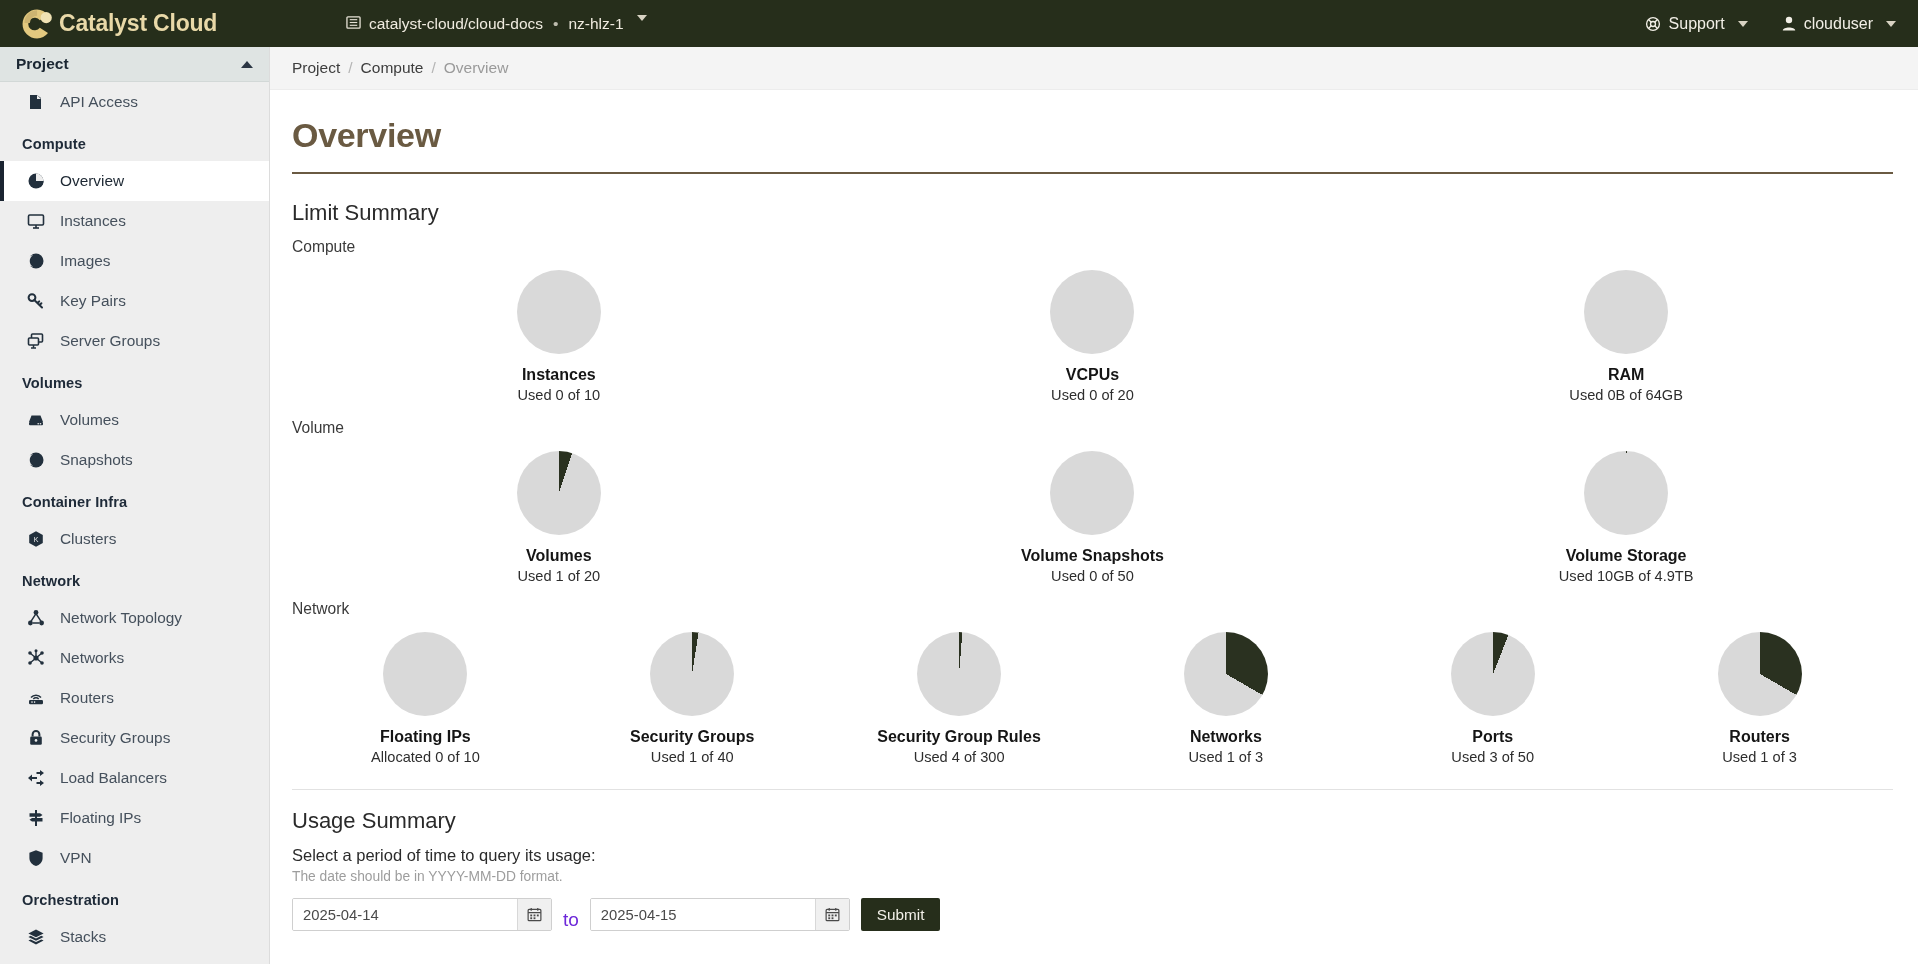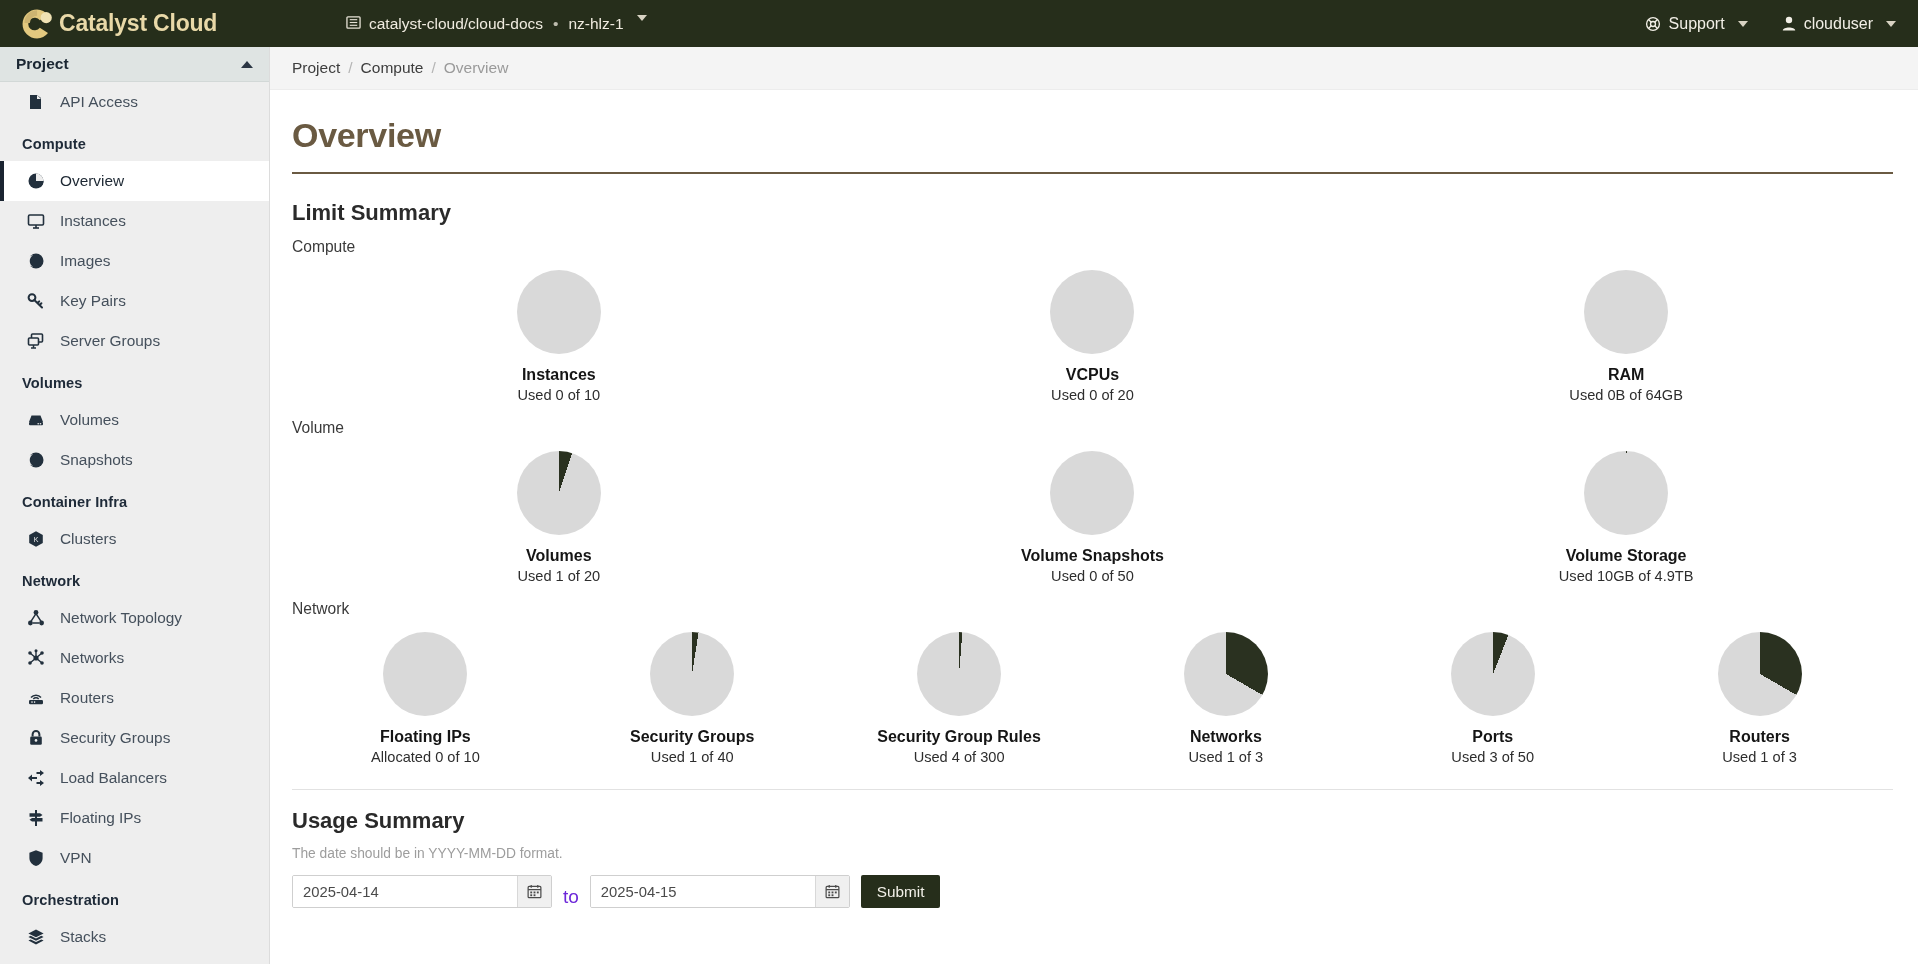--- a/index.html
+++ b/index.html
@@ -119,21 +119,21 @@
   .crumb-sep { color: #b5b5b5; }
 
   .page-body { padding: 0 25px 0 22px; }
 
   .page-title {
     font-size: 34px; font-weight: bold; color: #6a5a42;
     margin: 26px 0 17px 0; letter-spacing: -0.3px;
   }
   .title-rule { border-bottom: 2px solid #6a5a42; margin-bottom: 26px; }
 
-  .sec-title { font-size: 22px; color: #2a2a2a; margin: 6px 0 12px 0; font-weight: bold; }
+  .sec-title { font-size: 22px; color: #2a2a2a; margin: 6px 0 12px 0; font-weight: normal; }
   .sub-title { font-size: 15.6px; color: #3a3a3a; margin: 10px 0 6px 0; }
 
   .pie-row { display: flex; margin: 0 0 6px 0; }
   .pie-cell {
     flex: 1 1 0; display: flex; flex-direction: column; align-items: center;
     padding: 8px 4px 6px 4px; min-width: 0;
   }
   .pie-cell.wide { flex: 0 0 33.333%; }
   .pie { width: 84px; height: 84px; border-radius: 50%; display:block; }
   .pie-label {
@@ -501,20 +501,21 @@
             <div class="pie-cell">
               <div class="pie" style="background: conic-gradient(rgb(42, 49, 32) 0deg, rgb(42, 49, 32) 119.88deg, rgb(217, 217, 217) 119.88deg, rgb(217, 217, 217) 360deg);"></div>
               <div class="pie-label">Routers</div>
               <div class="pie-sub">Used 1 of 3</div>
             </div>
           </div>
         </div>
 
       <div class="usage-rule"></div>
       <div class="sec-title">Usage Summary</div>
+      <div class="usage-intro">Select a period of time to query its usage:</div>
       <div class="usage-hint">The date should be in YYYY-MM-DD format.</div>
 
       <div class="date-row">
         <div class="date-field">
           <input type="text" value="2025-04-14" style="">
           <div class="date-btn">
             <span class="ic">
               <svg width="15" height="15" viewBox="0 0 16 16">
                   <rect x="1.2" y="2.6" width="13.6" height="12" rx="1" fill="none" stroke="#4a4a4a" stroke-width="1.3"></rect>
                   <line x1="1.2" y1="6" x2="14.8" y2="6" stroke="#4a4a4a" stroke-width="1.3"></line>

